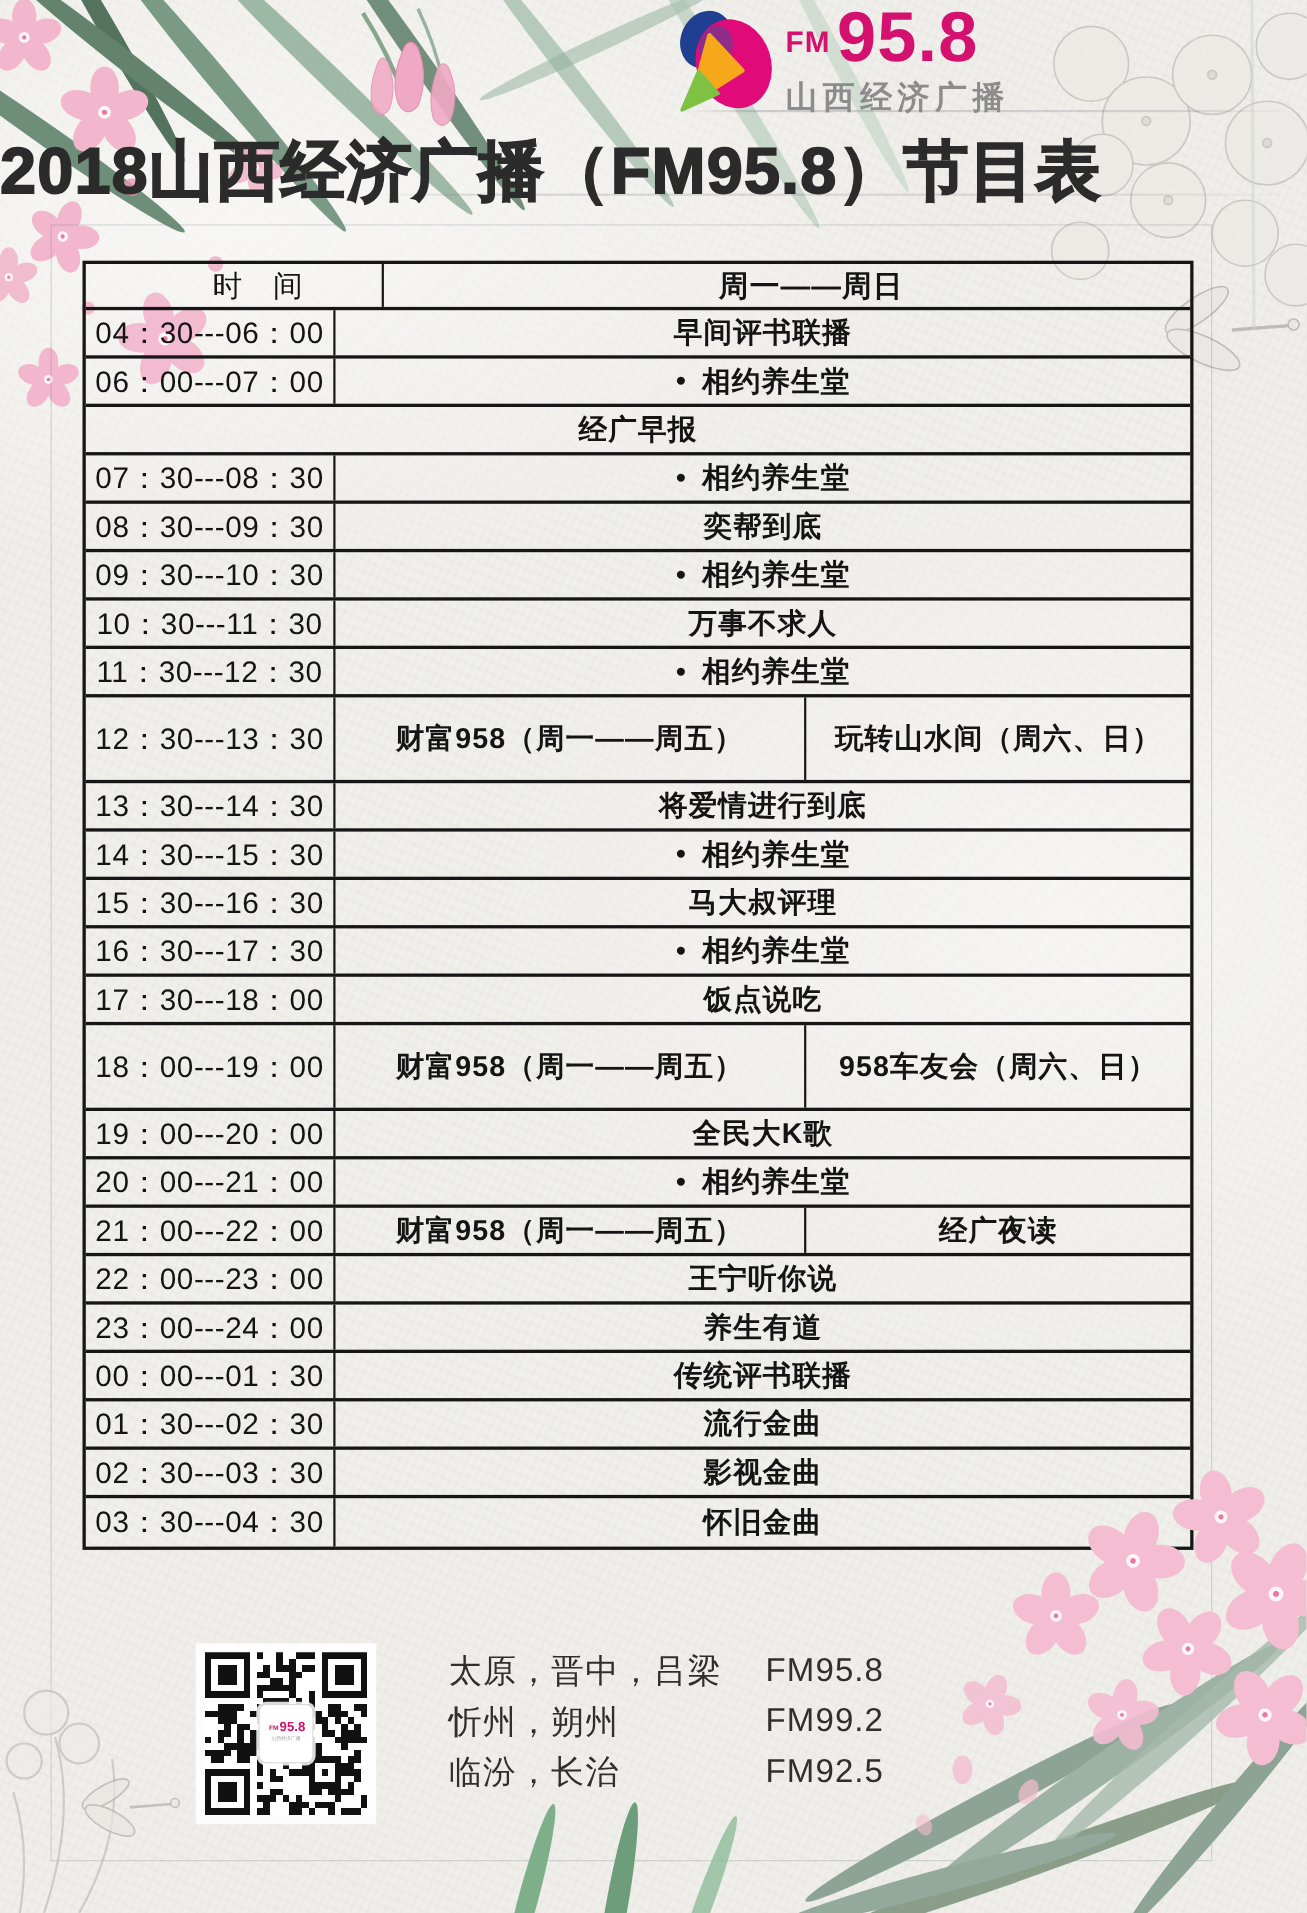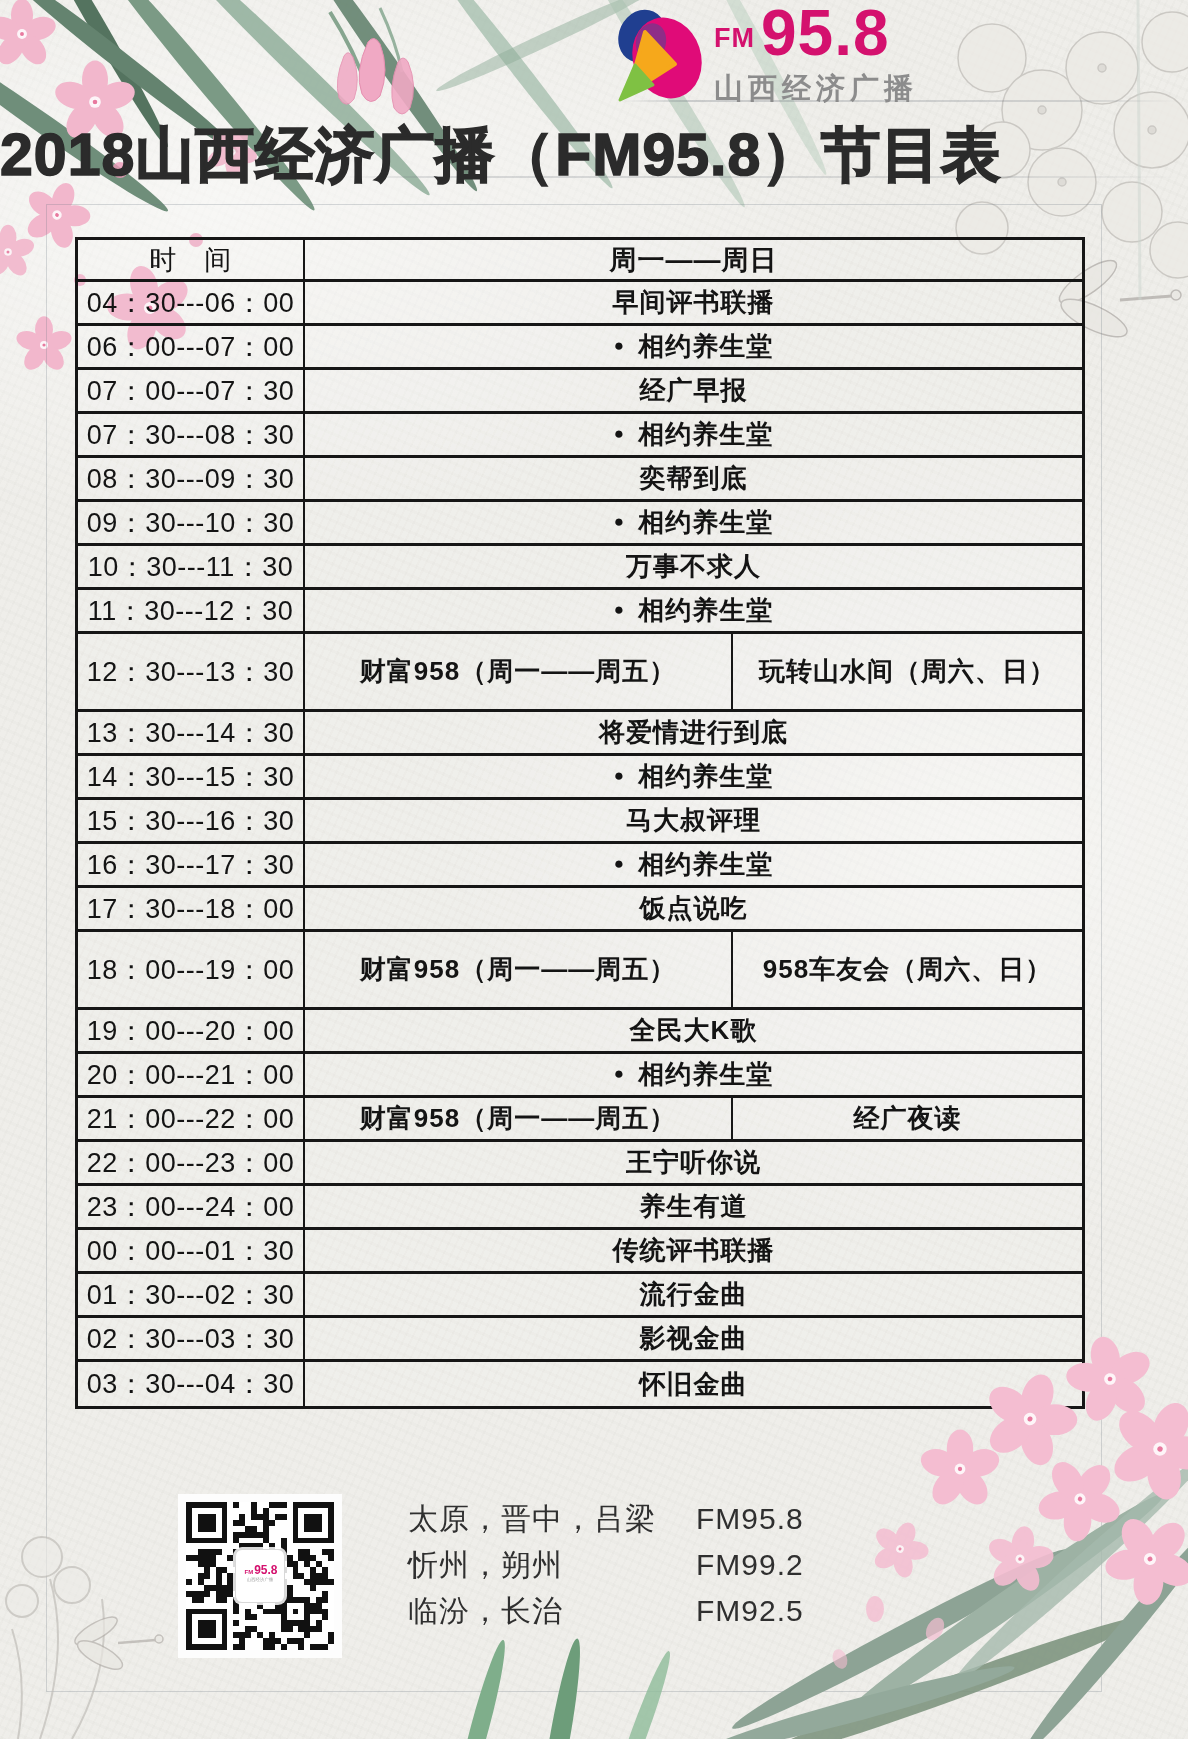--- a/index.html
+++ b/index.html
@@ -36,21 +36,21 @@
   .trow{display:flex;height:44px;border-bottom:3px solid #161616;box-sizing:border-box;align-items:stretch;}
   .trow.tall{height:78px;}
   .trow.header-row{height:42px;font-weight:700;}
   .trow:last-child{border-bottom:none;}
   .tcell{display:flex;align-items:center;justify-content:center;box-sizing:border-box;}
   .tcell.time{width:227px;flex:0 0 227px;border-right:2px solid #161616;
     font-size:27px;font-weight:500;letter-spacing:.5px;}
   .tcell.prog{flex:1;font-size:26px;font-weight:600;letter-spacing:1px;}
   .tcell.weekday{flex:0 0 426px;}
   .tcell.weekend{border-left:2px solid #161616;text-align:center;}
-  .header-row .tcell{font-size:27px;}
+  .header-row .tcell{font-size:27px;margin-left:44px;}
   .bullet{font-size:17px;line-height:1;margin-right:13px;position:relative;top:-1px;}
 
   
   .qr-tile{position:absolute;left:178px;top:1494px;width:164px;height:164px;background:#fdfdfd;
     display:flex;align-items:center;justify-content:center;}
   .qr-wrap{position:relative;width:148px;height:148px;}
   .qr-wrap svg{display:block;width:148px;height:148px;}
   .qr-badge{position:absolute;left:50%;top:50%;transform:translate(-50%,-50%);
     width:48px;height:52px;background:#fff;border:1px solid #d8d8d8;border-radius:7px;
     display:flex;flex-direction:column;align-items:center;justify-content:center;gap:1px;
@@ -172,21 +172,20 @@
     <div id="schedule-rows">
         <div class="trow">
           <div class="tcell time">04：30---06：00</div>
           <div class="tcell prog full">早间评书联播</div>
         </div>
         <div class="trow">
           <div class="tcell time">06：00---07：00</div>
           <div class="tcell prog full"><span class="bullet">●</span>相约养生堂</div>
         </div>
         <div class="trow">
-          <div class="tcell time">07：00---07：30</div>
           <div class="tcell prog full">经广早报</div>
         </div>
         <div class="trow">
           <div class="tcell time">07：30---08：30</div>
           <div class="tcell prog full"><span class="bullet">●</span>相约养生堂</div>
         </div>
         <div class="trow">
           <div class="tcell time">08：30---09：30</div>
           <div class="tcell prog full">奕帮到底</div>
         </div>

